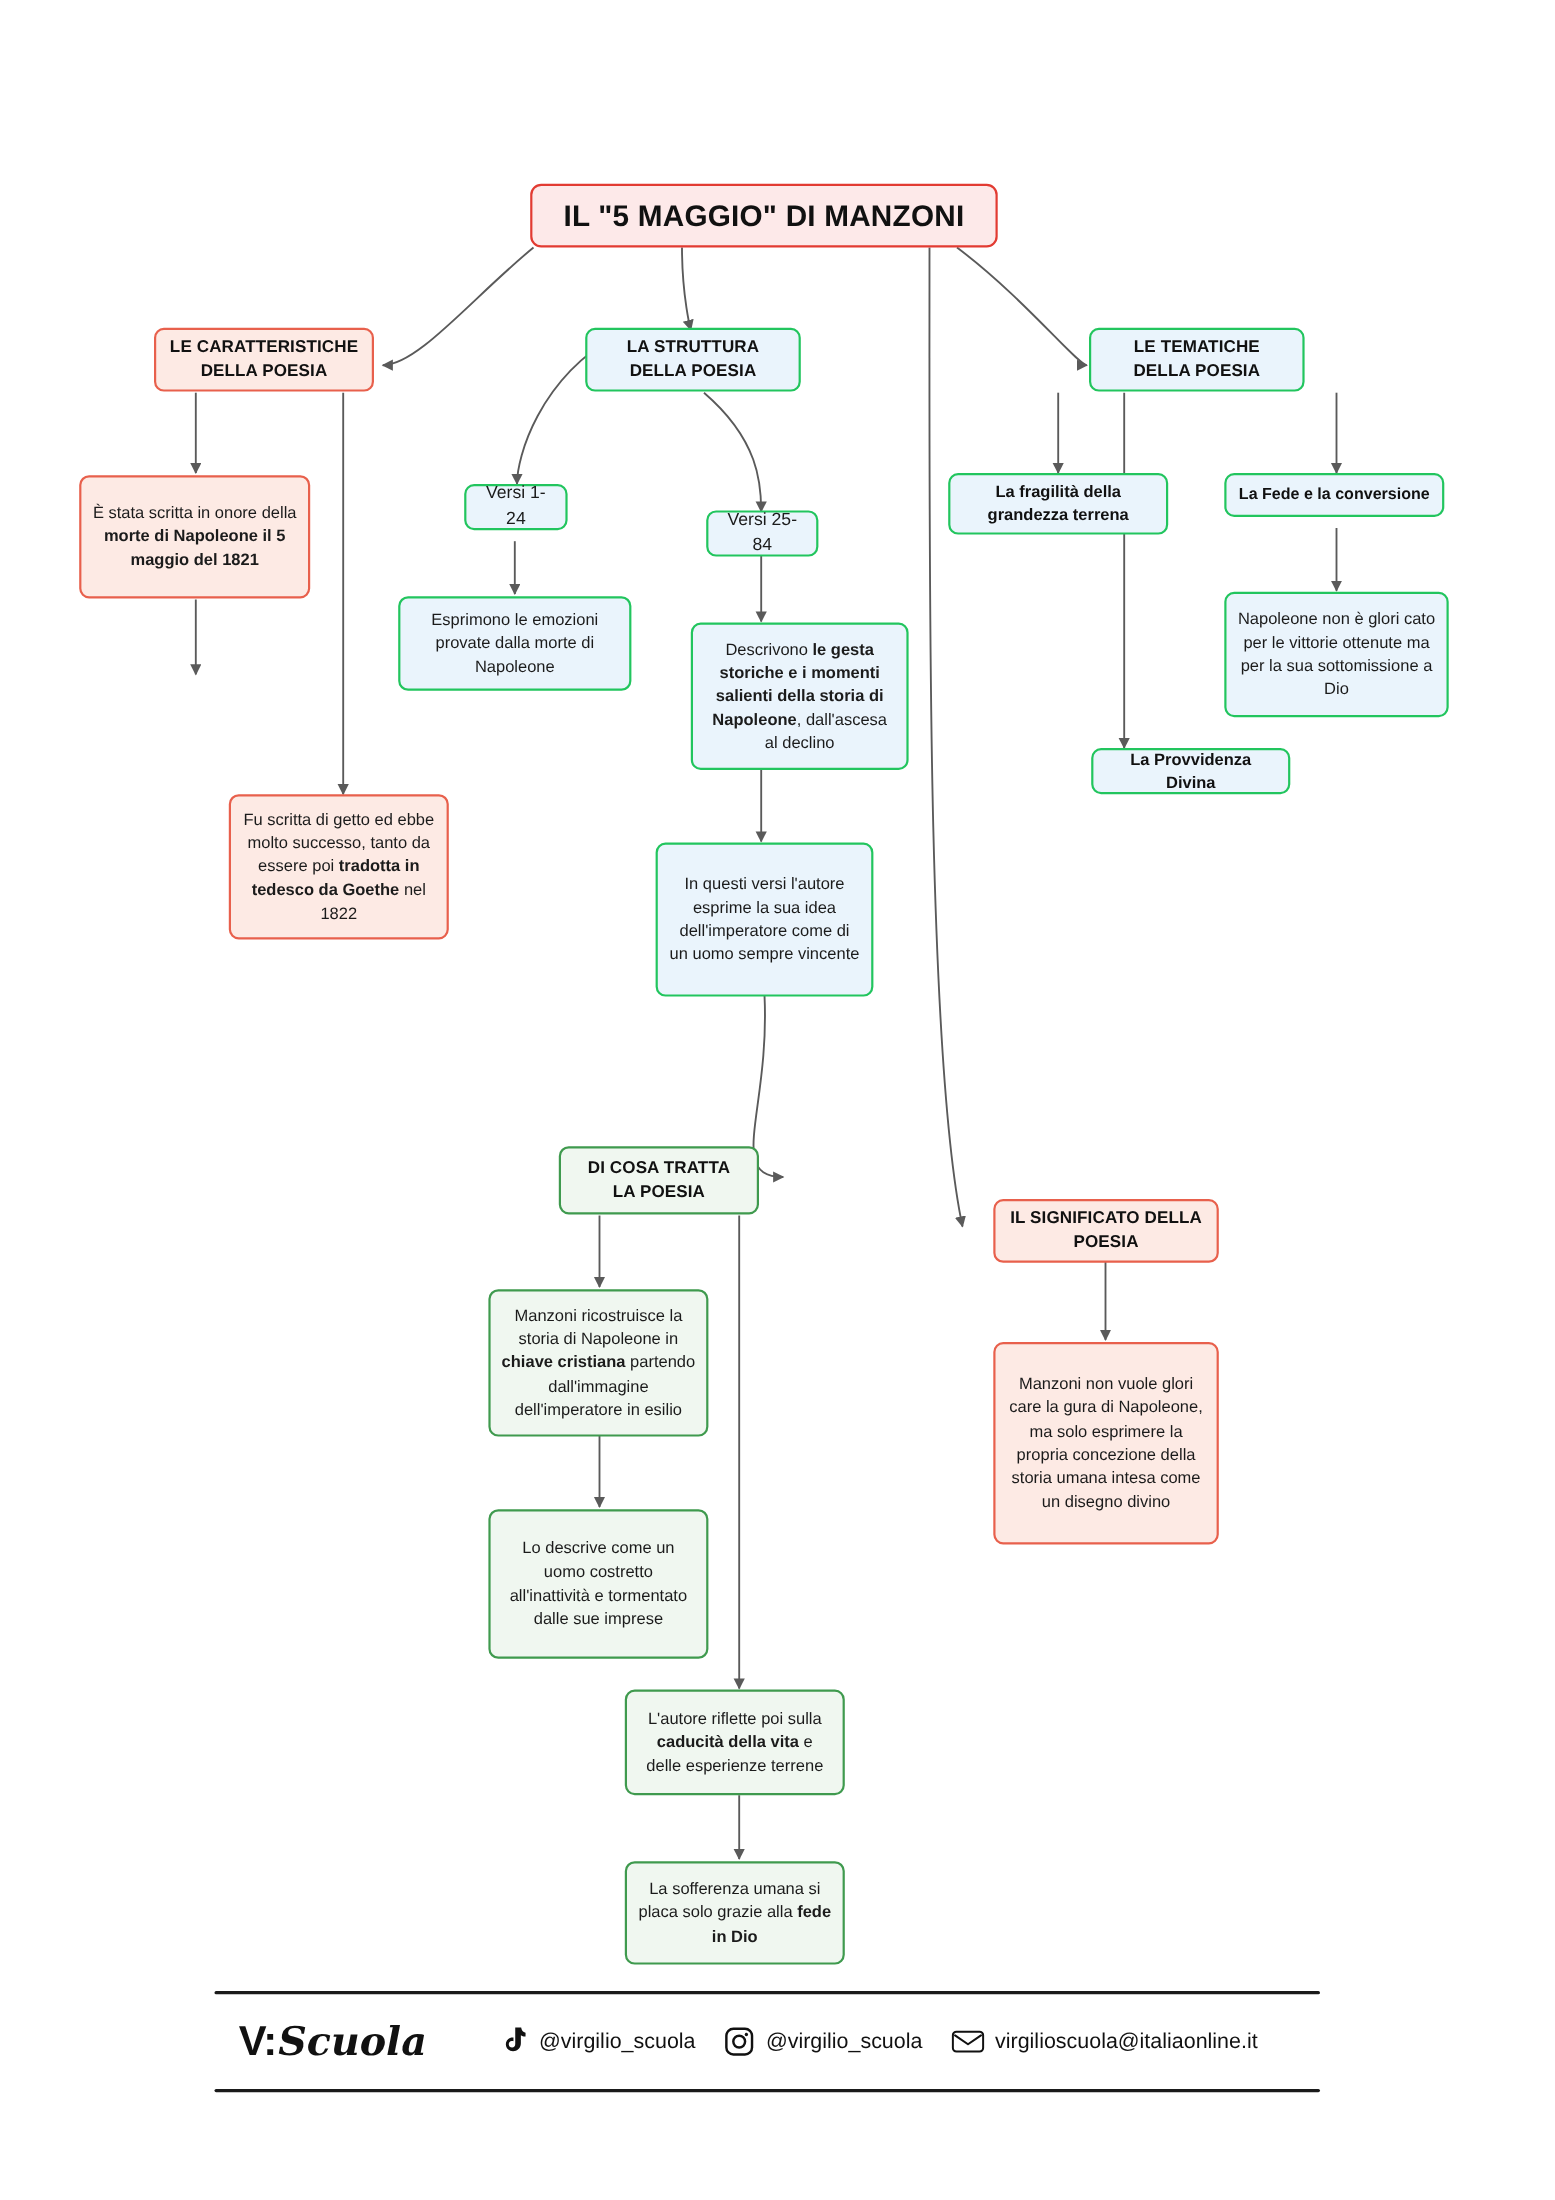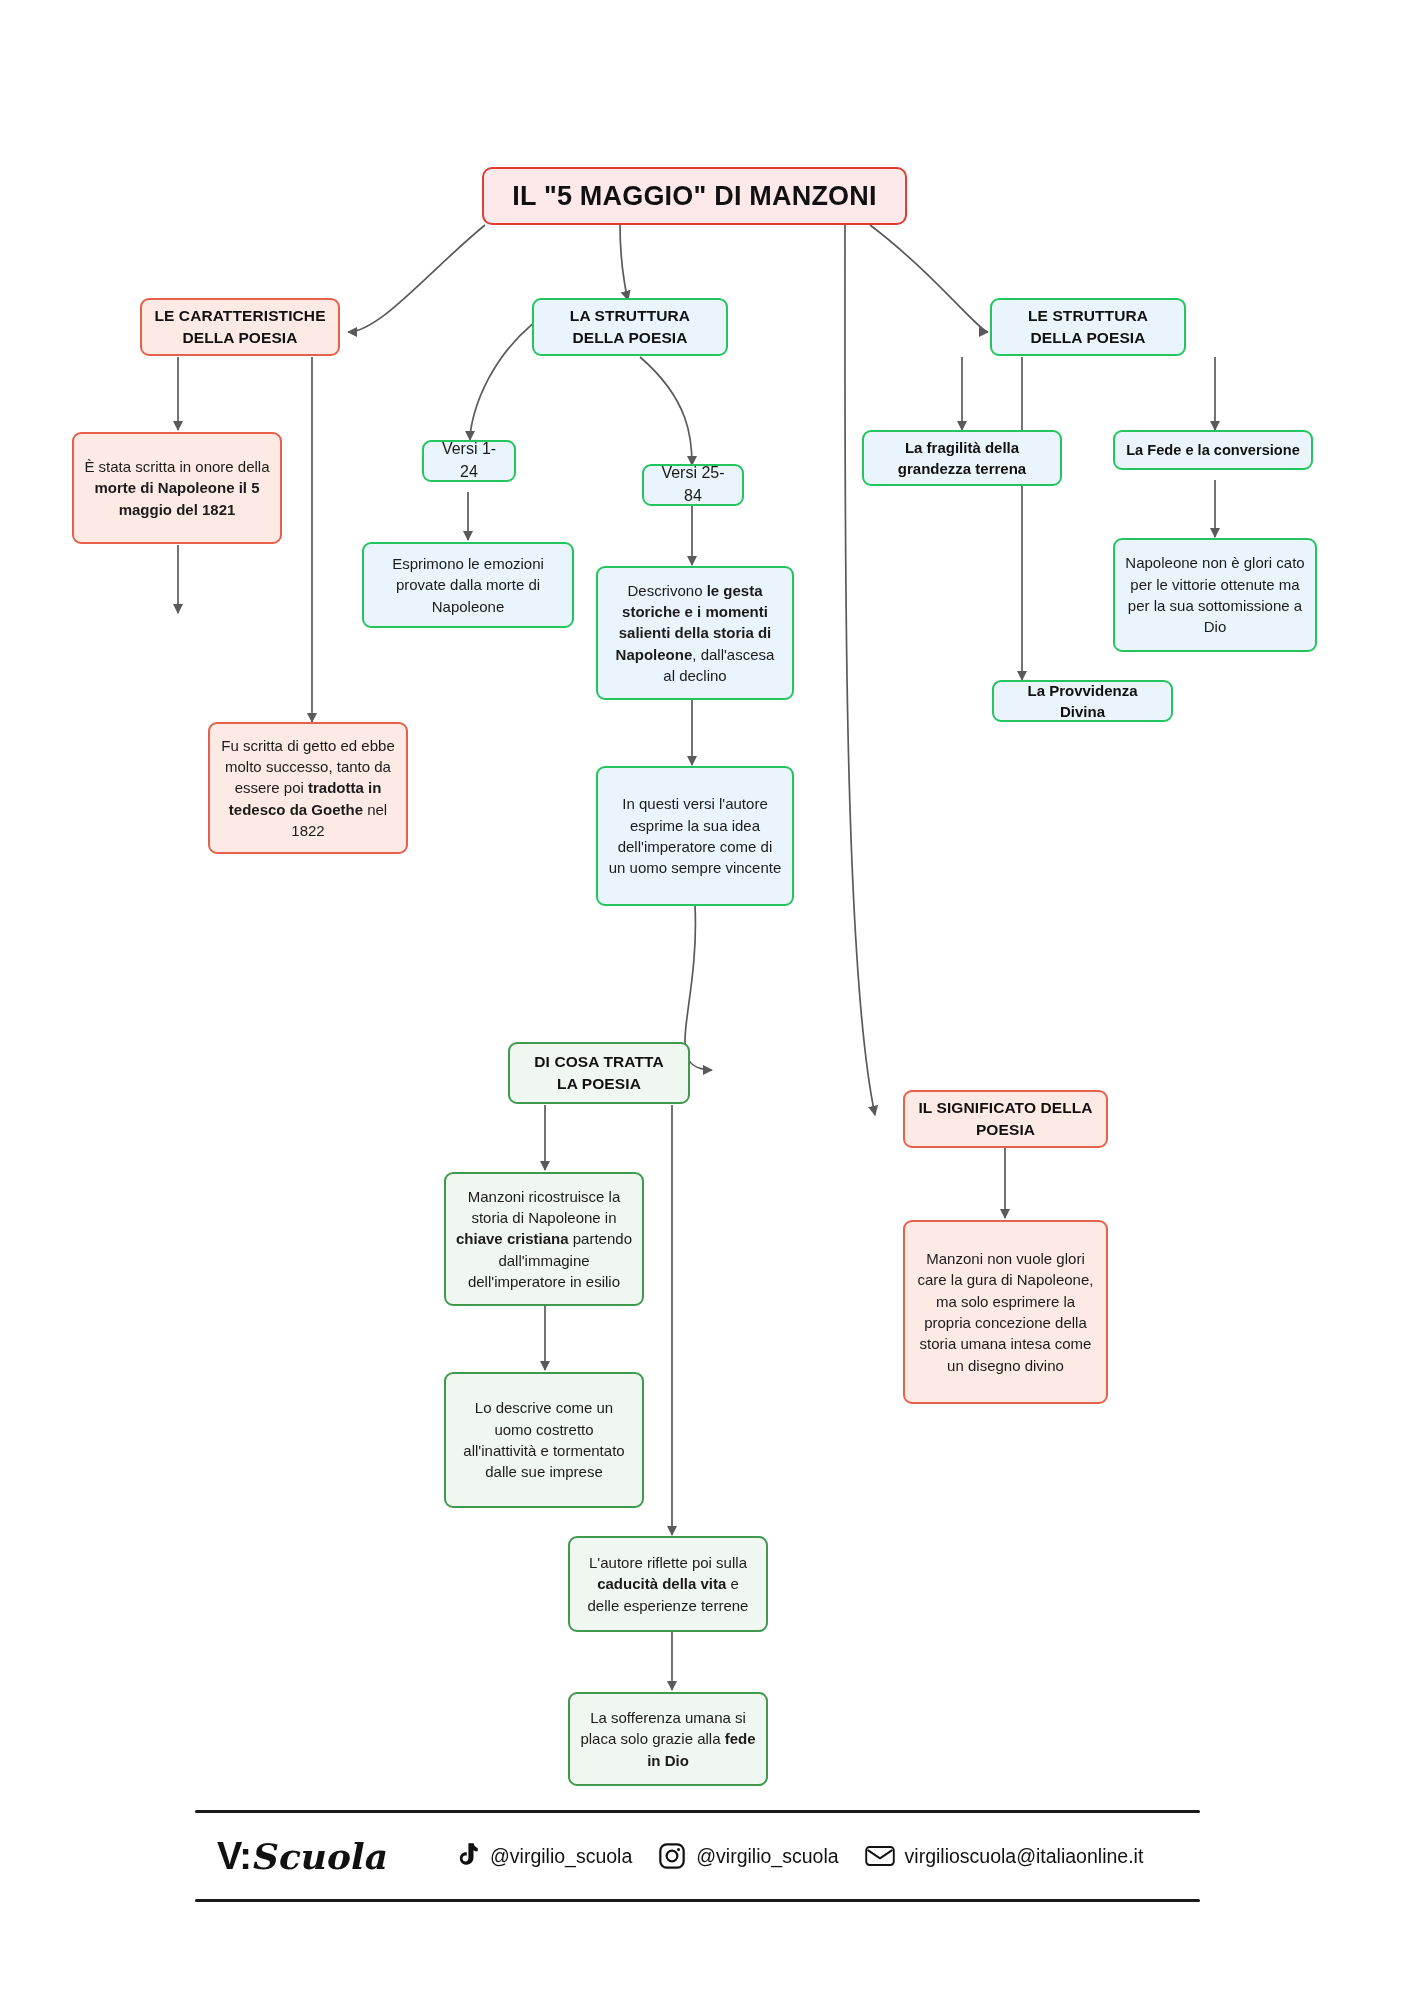--- a/index.html
+++ b/index.html
@@ -136,30 +136,30 @@
   </div>
 
   <div class="node blue chip" style="left:642px; top:464px; width:102px; height:42px;">
     <span class="txt">Versi 25-84</span>
   </div>
 
   <div class="node blue leaf" style="left:362px; top:542px; width:212px; height:86px;">
     <span class="txt">Esprimono le emozioni provate dalla morte di Napoleone</span>
   </div>
 
-  <div class="node blue leaf" style="left:596px; top:566px; width:198px; height:134px;">
+  <div class="node blue leaf" style="left:628px; top:566px; width:198px; height:134px;">
     <span class="txt">Descrivono <b>le gesta storiche e i momenti salienti della storia di Napoleone</b>, dall'ascesa al declino</span>
   </div>
 
   <div class="node blue leaf" style="left:596px; top:766px; width:198px; height:140px;">
     <span class="txt">In questi versi l'autore esprime la sua idea dell'imperatore come di un uomo sempre vincente</span>
   </div>
 
   <div class="node blue head" style="left:990px; top:298px; width:196px; height:58px; flex-direction:column;">
-    <span>LE STRUTTURA</span>
+    <span>LE TEMATICHE</span>
     <span>DELLA POESIA</span>
   </div>
 
   <div class="node blue leaf-b" style="left:862px; top:430px; width:200px; height:56px;">
     <span class="txt">La fragilità della grandezza terrena</span>
   </div>
 
   <div class="node blue leaf-b" style="left:1113px; top:430px; width:200px; height:40px; font-size:14.6px;">
     <span class="txt">La Fede e la conversione</span>
   </div>

